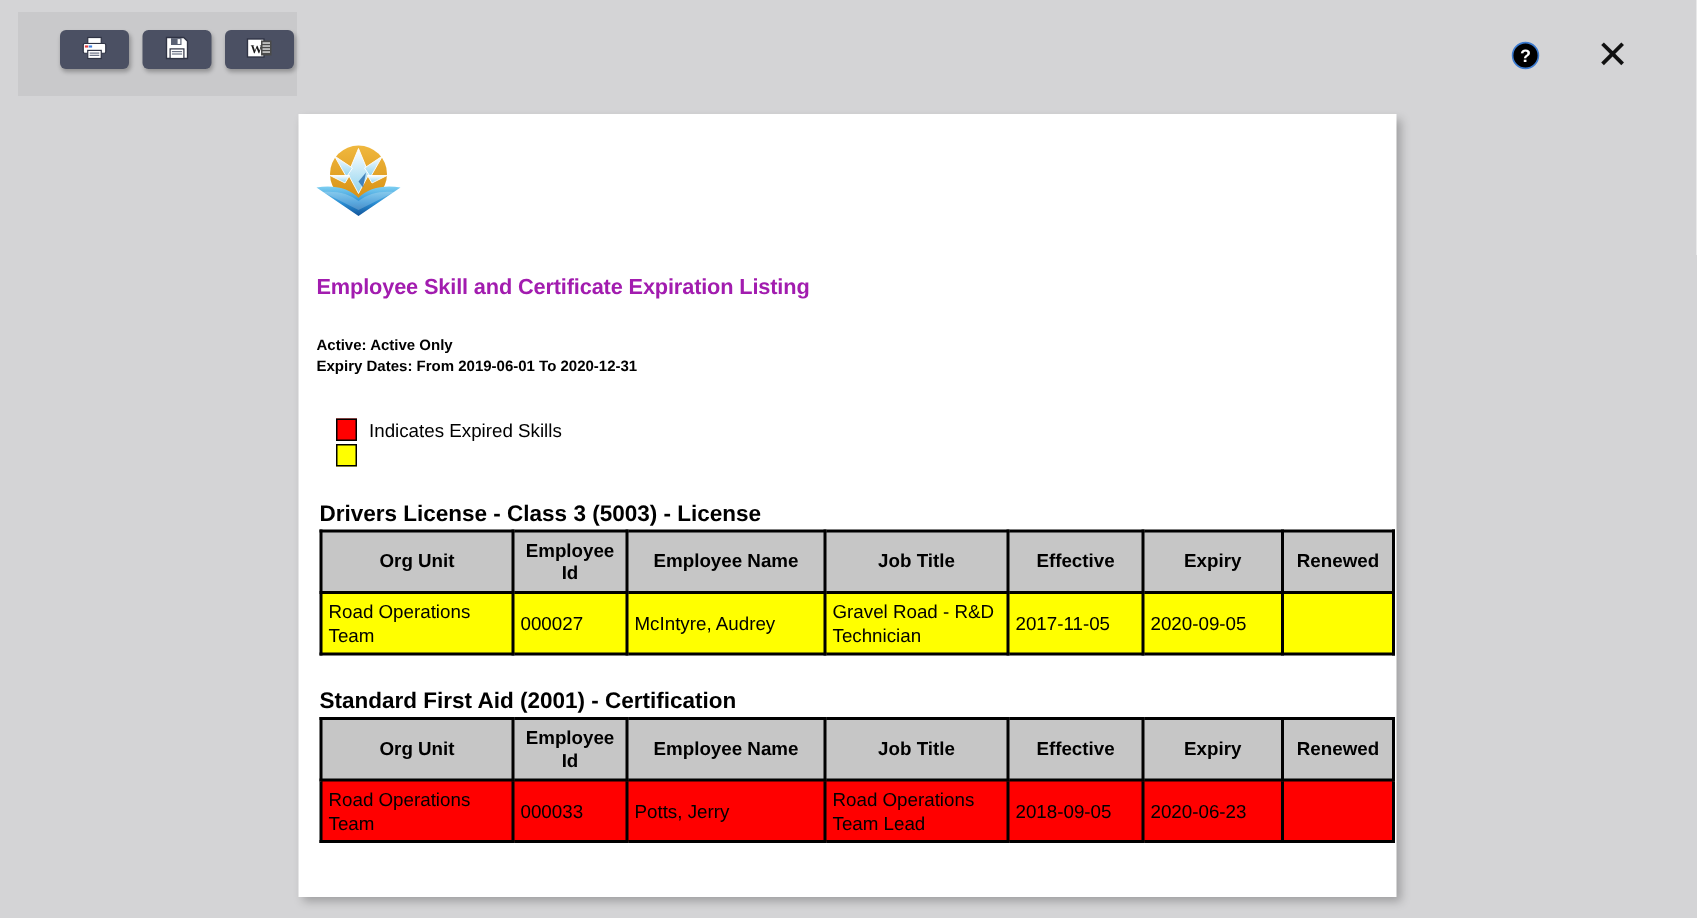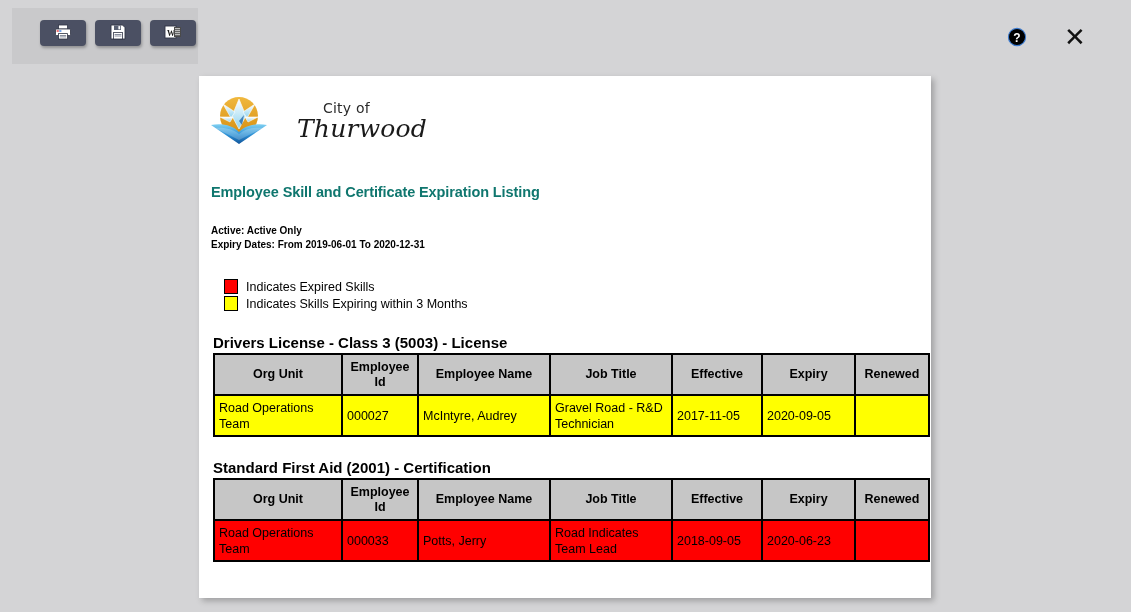--- a/index.html
+++ b/index.html
@@ -122,21 +122,21 @@
     font-style: italic;
     margin-top: 1px;
     letter-spacing: .2px;
   }
 
   
   #report-title {
     margin: 32px 0 0 2px;
     font-size: 14.5px;
     font-weight: bold;
-    color: #0f766e;
+    color: #a21caf;
     letter-spacing: -0.1px;
   }
   .filter-line {
     margin: 0 0 0 2px;
     font-size: 10px;
     font-weight: bold;
     color: #000;
   }
   #filter-active { margin-top: 25px; }
   #filter-dates  { margin-top: 3px; }
@@ -302,38 +302,33 @@
             <path d="M14 12 L26 20 L22 26 Z"></path>
             <path d="M46 12 L34 20 L38 26 Z"></path>
             <path d="M11 25 L24 25 L21 30 Z"></path>
             <path d="M49 25 L36 25 L39 30 Z"></path>
           </g>
           <path d="M30 29 L35 23 L33 33 Z" fill="#1b62a8" opacity="0.75"></path>
           <path d="M2 33 C12 31 24 33 30 40 C36 33 48 31 58 33 L30 52 Z" fill="url(#bookGrad)"></path>
           <path d="M6 36 C15 35 24 37 30 42 C36 37 45 35 54 36 L30 48 Z" fill="#ffffff" opacity="0.22"></path>
         </svg>
       </span>
-      <div id="logo-text">
-        <span id="logo-line1">City of</span>
-        <span id="logo-line2">Thurwood</span>
-      </div>
     </div>
 
     <h1 id="report-title">Employee Skill and Certificate Expiration Listing</h1>
     <p class="filter-line" id="filter-active">Active: Active Only</p>
     <p class="filter-line" id="filter-dates">Expiry Dates: From 2019-06-01 To 2020-12-31</p>
 
     <div id="legend">
       <div class="legend-row">
         <span class="legend-swatch" id="swatch-expired" style="background: rgb(255, 0, 0);"></span>
         <span class="legend-label">Indicates Expired Skills</span>
       </div>
       <div class="legend-row">
         <span class="legend-swatch" id="swatch-expiring" style="background: rgb(255, 255, 0);"></span>
-        <span class="legend-label">Indicates Skills Expiring within 3 Months</span>
       </div>
     </div>
 
     <div class="report-section" id="section-1">
       <div class="section-title">Drivers License - Class 3 (5003) - License</div>
       <table class="skill-table">
         <colgroup>
           <col class="col-org">
             <col class="col-empid">
             <col class="col-name">
@@ -388,21 +383,21 @@
             <th>Effective</th>
             <th>Expiry</th>
             <th>Renewed</th>
           </tr>
         </thead>
         <tbody>
           <tr class="row-expired">
             <td>Road Operations Team</td>
             <td>000033</td>
             <td>Potts, Jerry</td>
-            <td>Road Indicates Team Lead</td>
+            <td>Road Operations Team Lead</td>
             <td>2018-09-05</td>
             <td>2020-06-23</td>
             <td></td>
           </tr>
         </tbody>
       </table>
     </div>
 
   </div>
 </div>

